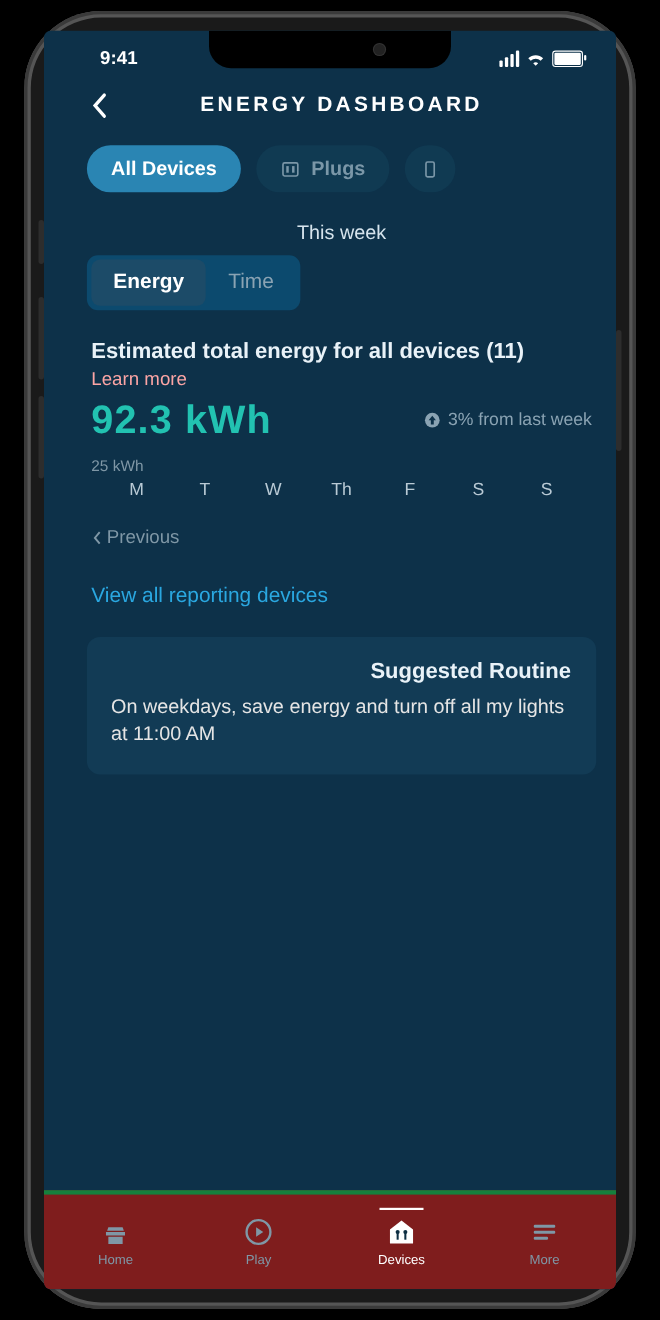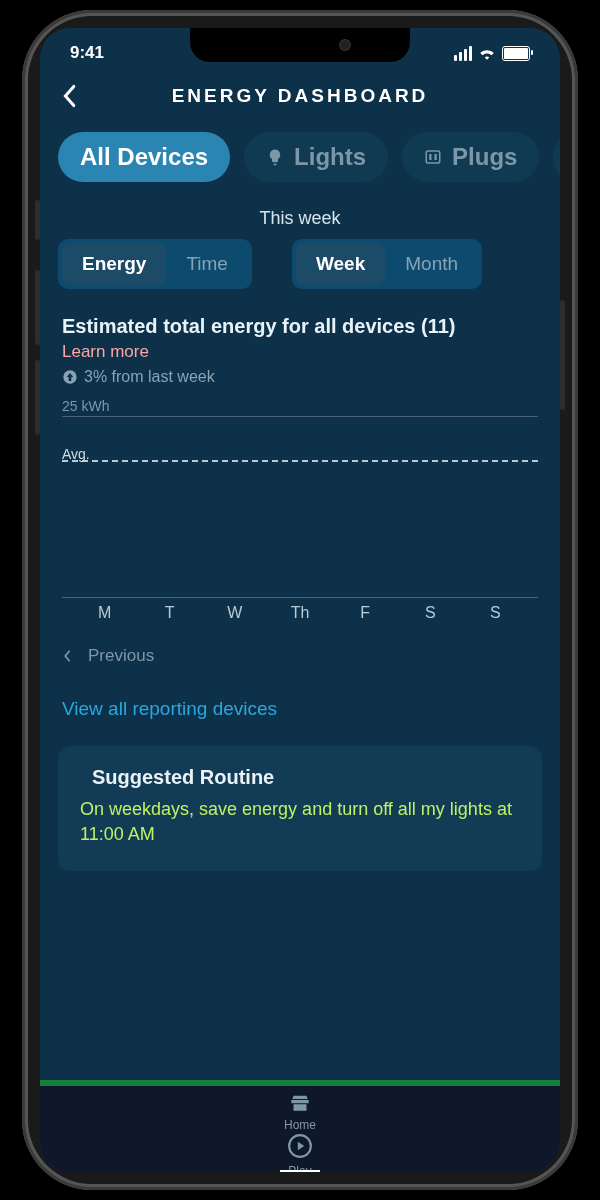--- a/index.html
+++ b/index.html
@@ -1,18 +1,18 @@
 <!DOCTYPE html>
 <html><head>
 <meta charset="utf-8">
 <style>
   html,body{margin:0;padding:0;background:#000;font-family:-apple-system,Helvetica,Arial,sans-serif;}
   .stage{width:600px;height:1200px;background:#000;position:relative;}
   .phone{position:absolute;left:22px;top:10px;width:556px;height:1180px;border-radius:70px;background:#1a1a1a;box-shadow:0 0 0 3px #3a3a3a inset, 0 0 0 6px #555 inset;}
-  .screen{position:absolute;left:18px;top:18px;right:18px;bottom:18px;border-radius:30px;background:#0d3149;overflow:hidden;color:#fff;}
+  .screen{position:absolute;left:18px;top:18px;right:18px;bottom:18px;border-radius:6px;background:#0d3149;overflow:hidden;color:#fff;padding-left:21px;}
   .notch{position:absolute;top:0;left:50%;transform:translateX(-50%);width:220px;height:34px;background:#000;border-bottom-left-radius:20px;border-bottom-right-radius:20px;z-index:10;}
   .notch .dot{position:absolute;right:60px;top:12px;width:10px;height:10px;border-radius:50%;background:#222;box-shadow:0 0 0 1px #333;}
   .side-btn{position:absolute;background:#2d2d2d;border-radius:3px;}
   .sb1{left:13px;top:190px;width:5px;height:40px;}
   .sb2{left:13px;top:260px;width:5px;height:75px;}
   .sb3{left:13px;top:350px;width:5px;height:75px;}
   .sb4{right:13px;top:290px;width:5px;height:110px;}
 
   .statusbar{height:50px;display:flex;justify-content:space-between;align-items:center;padding:0 30px;font-weight:600;font-size:17px;}
   .status-right{display:flex;gap:6px;align-items:center;}
@@ -25,21 +25,21 @@
   .batt{width:26px;height:13px;border:1.5px solid #fff;border-radius:3px;position:relative;}
   .batt:after{content:"";position:absolute;right:-4px;top:3px;width:2px;height:5px;background:#fff;border-radius:1px;}
   .batt .fill{position:absolute;left:1px;top:1px;bottom:1px;right:1px;background:#fff;border-radius:1px;}
 
   .header{display:flex;align-items:center;padding:6px 20px 18px;}
   .chev-back{width:24px;}
   .chev-back svg{display:block;}
   .title{flex:1;text-align:center;letter-spacing:3px;font-weight:700;font-size:19px;}
 
   .tabs-device{display:flex;gap:14px;padding:6px 18px 0 18px;overflow:hidden;}
-  .chip{border-radius:26px;padding:11px 22px;font-size:24px;font-weight:600;display:flex;align-items:center;gap:10px;white-space:nowrap;}
+  .chip{border-radius:26px;padding:11px 22px;font-size:18px;font-weight:600;display:flex;align-items:center;gap:10px;white-space:nowrap;}
   .chip.active{background:#2a85b3;color:#fff;}
   .chip.off{background:#103a52;color:#7b97a8;}
   .chip .ico{width:18px;height:18px;display:block;}
 
   .period-label{padding:26px 22px 10px;font-size:18px;color:#d6e4ed;text-align:center;}
   .togglerow{display:flex;gap:40px;padding:0 18px;}
   .seg{display:flex;background:#0c4a6e;border-radius:10px;padding:4px;}
   .seg .opt{padding:10px 20px;border-radius:8px;font-size:19px;color:#8aa3b3;}
   .seg .opt.sel{background:#1c4b68;color:#fff;font-weight:600;}
 
@@ -54,28 +54,28 @@
   .chart{padding:12px 22px 4px;}
   .ytick{color:#7f97a6;font-size:14px;}
   .chartbox{position:relative;height:180px;margin-top:2px;border-top:1px solid #4a6476;border-bottom:1px solid #4a6476;}
   .avg{position:absolute;left:0;right:0;border-top:2px dashed #b9cad5;}
   .avg-label{position:absolute;left:0;color:#cfdde6;font-size:14px;transform:translateY(-100%);}
   .bars{position:absolute;left:0;right:0;bottom:0;top:0;display:flex;align-items:flex-end;padding:0 10px;}
   .barcol{flex:1;display:flex;justify-content:center;}
   .bar{width:16px;border-radius:8px;background:#24c3b0;}
   .xlabels{display:flex;padding:6px 10px 0;}
   .xlab{flex:1;text-align:center;color:#b9cad5;font-size:16px;}
-  .prev{color:#7f97a6;font-size:17px;padding:20px 22px;display:flex;align-items:center;gap:16px;}
+  .prev{color:#7f97a6;font-size:17px;padding:20px 22px;display:flex;align-items:center;gap:4px;}
   .viewall{color:#2aa7e0;font-size:19px;padding:12px 22px 26px;}
 
   .card{margin:0 18px;background:#123b55;border-radius:12px;padding:20px 22px 24px;}
-  .card h3{margin:0 12px 8px;font-size:20px;font-weight:700;color:#e9f2f8;}
-  .card p{margin:0;font-size:18px;line-height:1.4;color:#bef264;}
-
-  .bottombar{position:absolute;bottom:0;left:0;right:0;height:86px;background:#0f172a;border-top:6px solid #15803d;display:flex;flex-direction:column;}
+  .card h3{margin:0 1px 8px;font-size:20px;font-weight:700;color:#e9f2f8;text-align:right;}
+  .card p{margin:0;font-size:18px;line-height:1.4;color:#e5e5e5;}
+
+  .bottombar{position:absolute;bottom:0;left:0;right:0;height:86px;background:#7f1d1d;border-top:4px solid #15803d;display:flex;}
   .bb{flex:1;display:flex;flex-direction:column;align-items:center;justify-content:center;gap:4px;color:#7f97a6;font-size:12px;}
   .bb.active{color:#fff;}
   .bb .ic{width:28px;height:28px;display:flex;align-items:center;justify-content:center;}
   .bb.active .ic{position:relative;}
   .bb.active .ic:before{content:"";position:absolute;top:-8px;left:-6px;right:-6px;border-top:2px solid #fff;}
 </style>
 </head>
 <body>
 
 <div class="stage">
@@ -116,96 +116,59 @@
         <div class="title">ENERGY DASHBOARD</div>
         <div style="width:24px"></div>
       </div>
 
       <div class="tabs-device">
         <div class="chip active">
           <span>All Devices</span>
         </div>
         <div class="chip off">
           <svg class="ico" viewBox="0 0 24 24">
-              <path fill="#7b97a8" d="M12 2a7 7 0 00-4 12.7V17a2 2 0 002 2h4a2 2 0 002-2v-2.3A7 7 0 0012 2zm-2 19h4v1a1 1 0 01-1 1h-2a1 1 0 01-1-1v-1z"></path>
-            </svg>
-          <span>Lights</span>
-        </div>
-        <div class="chip off">
-          <svg class="ico" viewBox="0 0 24 24">
               <rect x="3" y="4" width="18" height="16" rx="2" fill="none" stroke="#7b97a8" stroke-width="2"></rect>
               <rect x="7" y="8" width="3" height="8" fill="#7b97a8"></rect>
               <rect x="14" y="8" width="3" height="8" fill="#7b97a8"></rect>
             </svg>
           <span>Plugs</span>
         </div>
         <div class="chip off" style="padding:11px 14px;">
           <svg class="ico" viewBox="0 0 24 24">
               <rect x="7" y="3" width="10" height="18" rx="2" fill="none" stroke="#7b97a8" stroke-width="2"></rect>
             </svg>
         </div>
       </div>
 
       <div class="period-label">This week</div>
 
       <div class="togglerow">
         <div class="seg">
           <div class="opt sel">Energy</div>
           <div class="opt">Time</div>
         </div>
-        <div class="seg">
-          <div class="opt sel">Week</div>
-          <div class="opt">Month</div>
-        </div>
       </div>
 
       <div class="est">
         <h2>Estimated total energy for all devices (11)</h2>
         <div class="learn">Learn more</div>
         <div class="bigrow">
+          <div class="big">92.3 kWh</div>
           <div class="delta">
             <svg viewBox="0 0 24 24">
                 <circle cx="12" cy="12" r="10" fill="#8aa3b3"></circle>
                 <path fill="#0d3149" d="M12 6l5 6h-3v6h-4v-6H7z"></path>
               </svg>
             <span>3% from last week</span>
           </div>
         </div>
       </div>
 
       <div class="chart">
         <div class="ytick">25 kWh</div>
-        <div class="chartbox" id="chartbox">
-          <div class="avg" id="avgline" style="top: 24%;">
-              <span class="avg-label">Avg.</span>
-            </div>
-          <div class="bars" id="bars">
-              <div class="barcol">
-                <div class="bar" style="height: 88%;"></div>
-              </div>
-              <div class="barcol">
-                <div class="bar" style="height: 90%;"></div>
-              </div>
-              <div class="barcol">
-                <div class="bar" style="height: 92%;"></div>
-              </div>
-              <div class="barcol">
-                <div class="bar" style="height: 64%;"></div>
-              </div>
-              <div class="barcol">
-                <div class="bar" style="height: 62%;"></div>
-              </div>
-              <div class="barcol">
-                <div class="bar" style="height: 44%;"></div>
-              </div>
-              <div class="barcol">
-                <div class="bar" style="height: 0%;"></div>
-              </div>
-            </div>
-        </div>
         <div class="xlabels" id="xlabels">
             <div class="xlab">M</div>
             <div class="xlab">T</div>
             <div class="xlab">W</div>
             <div class="xlab">Th</div>
             <div class="xlab">F</div>
             <div class="xlab">S</div>
             <div class="xlab">S</div>
           </div>
       </div>

